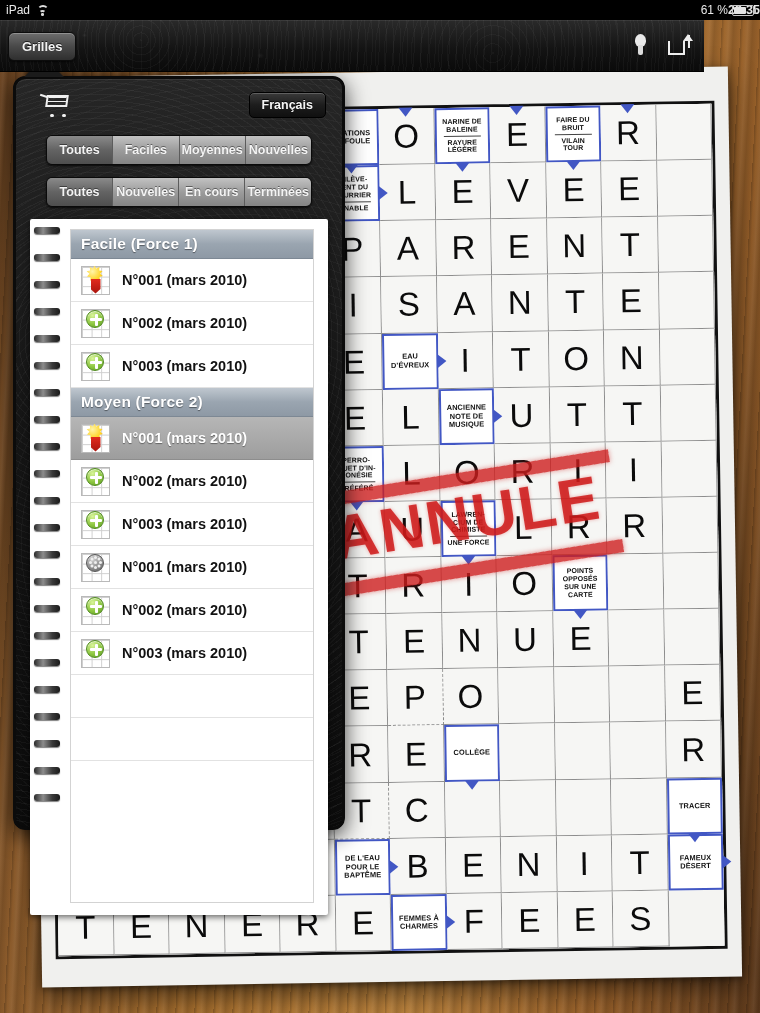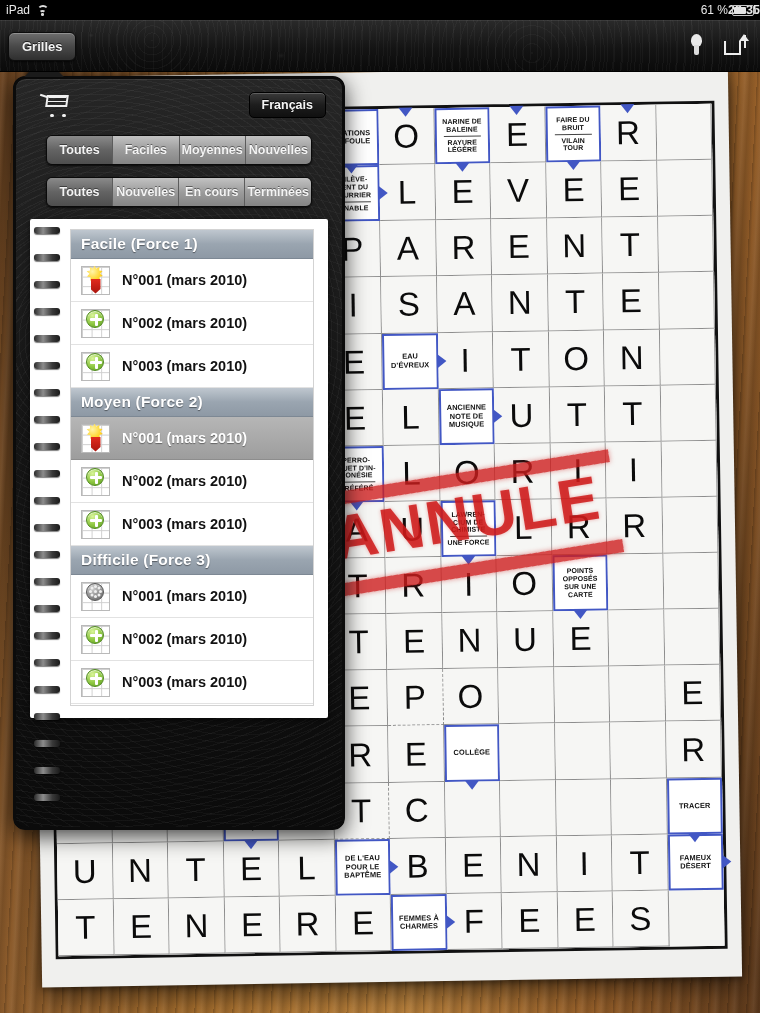--- a/index.html
+++ b/index.html
@@ -143,21 +143,21 @@
   .wifi i:nth-child(3){ width: 2.5px; height: 2.5px; margin-left:-1.2px; bottom: 0;
                         border: 0; background: #ddd; border-radius: 50%;}
   .batt { display:inline-block; width: 22px; height: 11px; border: 1.2px solid #c8c8c8;
           border-radius: 2px; position: relative; }
   .batt::after { content:""; position:absolute; right:-3px; top:3px; width:2px; height:5px;
                  background:#c8c8c8; border-radius:0 1px 1px 0;}
   .batt i { position:absolute; left:1px; top:1px; bottom:1px; width: 61%; background:#e4e4e4; border-radius:1px;}
 
   
   .toolbar {
-    position: absolute; left: 0; top: 20px; width: 760px; height: 52px;
+    position: absolute; left: 0; top: 20px; width: 704px; height: 52px;
     z-index: 55;
     background:
       radial-gradient(ellipse 4px 3px at 12% 30%, rgba(255,255,255,0.06), transparent 70%),
       radial-gradient(ellipse 5px 4px at 37% 70%, rgba(255,255,255,0.05), transparent 70%),
       repeating-radial-gradient(circle at 20% 40%, rgba(255,255,255,0.035) 0 1px, transparent 1px 7px),
       repeating-radial-gradient(circle at 70% 65%, rgba(255,255,255,0.03) 0 1px, transparent 1px 9px),
       linear-gradient(#2a2a2a, #141414 55%, #0a0a0a);
     border-bottom: 1px solid #000;
     box-shadow: inset 0 1px 0 rgba(255,255,255,0.08);
   }
@@ -237,21 +237,21 @@
     border-right: 1px solid #5c5c5c;
     text-shadow: 0 -1px 0 rgba(0,0,0,0.45);
   }
   .seg .sg:last-child { border-right: none; }
   .seg .sg.sel { background: linear-gradient(#8a8a8a, #636363 50%, #4e4e4e); }
 
   
   .notepad {
     position: relative;
     margin: 10px 6px 0 6px;
-    height: 499px;
+    height: 696px;
     background: #fff;
     border-radius: 2px;
     box-shadow: 0 2px 6px rgba(0,0,0,0.6);
   }
   .rings { position: absolute; left: 4px; top: 8px; bottom: 8px; width: 26px; }
   .rings i {
     position: absolute; left: 0; width: 26px; height: 7px;
     background: linear-gradient(90deg, #2b2b2b, #8c8c8c 35%, #3a3a3a 70%, #1a1a1a);
     border-radius: 3px;
     box-shadow: 0 1px 1px rgba(0,0,0,0.5);
@@ -1074,21 +1074,20 @@
             </span>
             <span class="lbl">N°002 (mars 2010)</span>
           </div>
           <div class="row">
             <span class="gicon">
               <span class="g"></span>
               <span class="badge green"></span>
             </span>
             <span class="lbl">N°003 (mars 2010)</span>
           </div>
-          <div class="sect-hdr">Difficile (Force 3)</div>
           <div class="row">
             <span class="gicon">
               <span class="g"></span>
               <span class="badge gray">
                 <i></i>
               </span>
             </span>
             <span class="lbl">N°001 (mars 2010)</span>
           </div>
           <div class="row">

